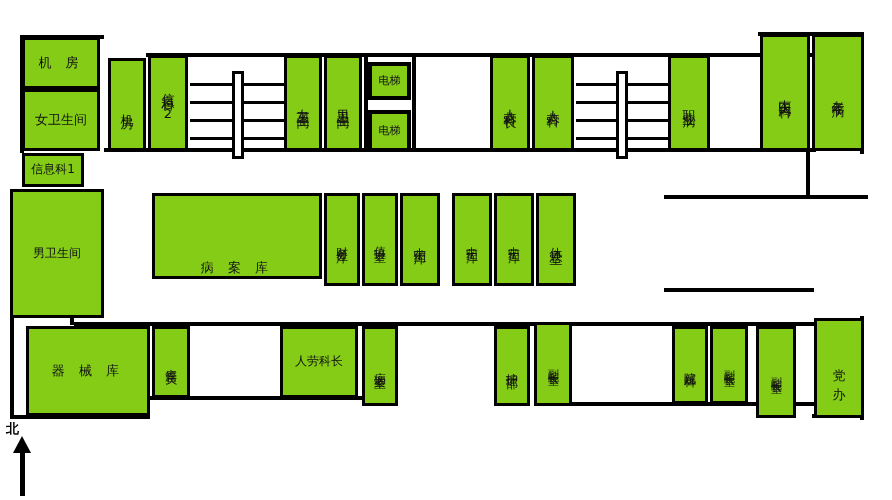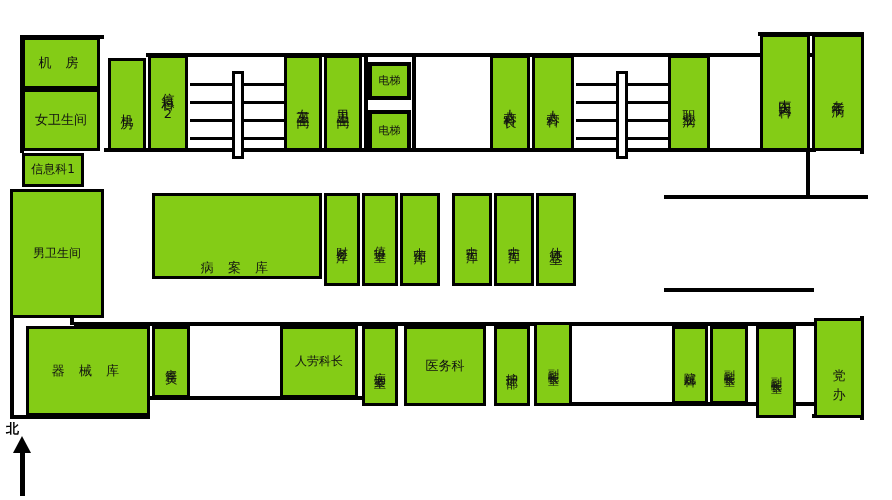--- a/index.html
+++ b/index.html
@@ -250,23 +250,20 @@
 
 
   <div class="room t12" style="left:280px; top:326px; width:78px; height:72px;">
     <span class="lbl">人劳科长</span>
   </div>
 
   <div class="room vert t12" style="left:362px; top:326px; width:36px; height:80px;">
     <span class="lbl">病案室</span>
   </div>
 
-  <div class="room t13" style="left:404px; top:326px; width:82px; height:80px;">
-    <span class="lbl">医务科</span>
-  </div>
 
   <div class="room vert t12" style="left:494px; top:326px; width:36px; height:80px;">
     <span class="lbl">护理部</span>
   </div>
 
   <div class="room vert t11" style="left:534px; top:322px; width:38px; height:84px;">
     <span class="lbl">副院长室</span>
   </div>
 
 

